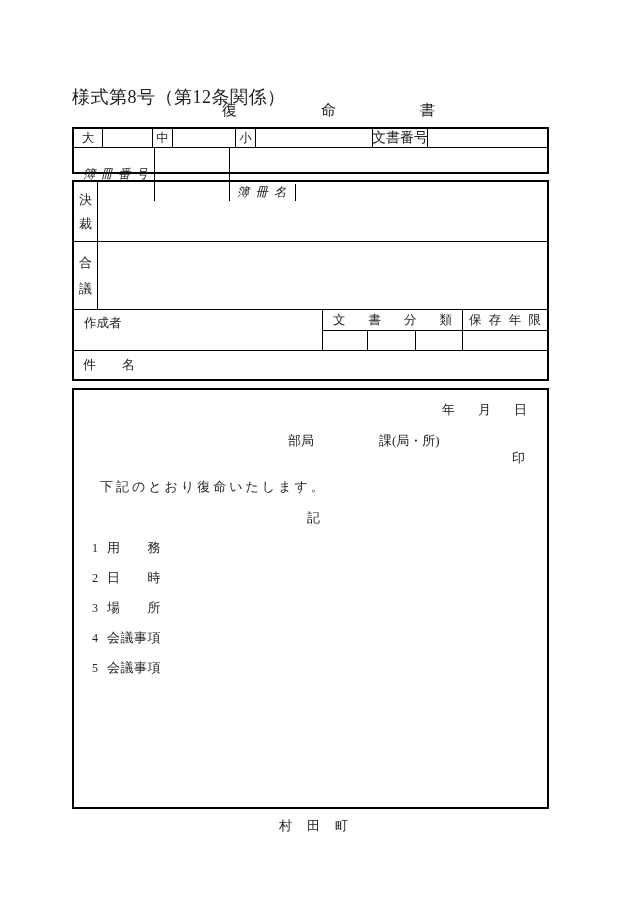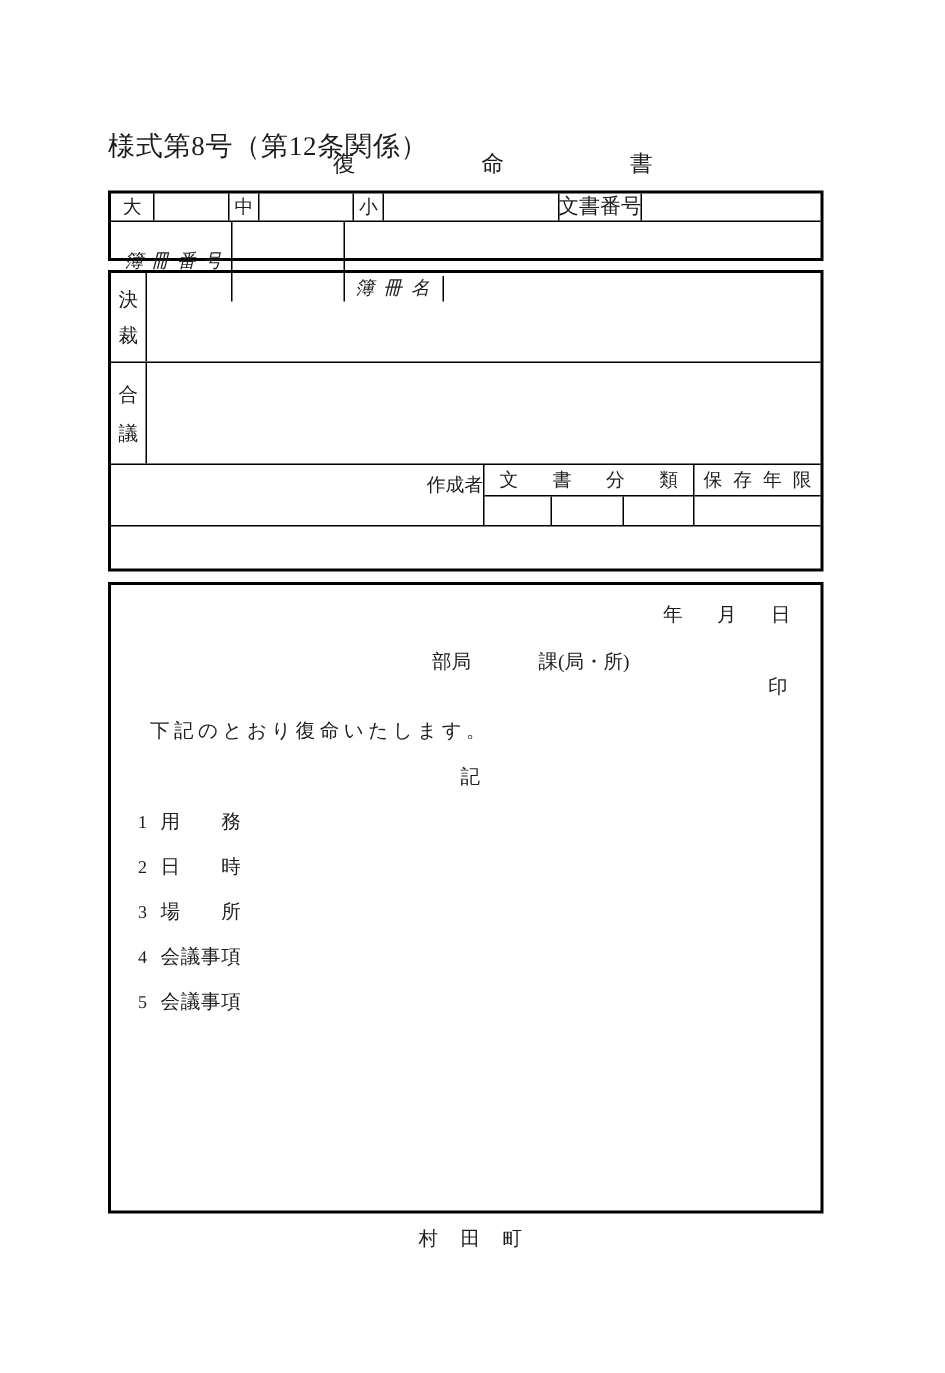--- a/index.html
+++ b/index.html
@@ -87,21 +87,20 @@
     justify-content: space-evenly;
     align-items: center;
     font-size: 13px;
     line-height: 1;
   }
   .author-cell {
     width: 249px;
     border-right: 0.9px solid #000;
     font-size: 12.5px;
     padding: 5px 0 0 10px;
-    text-align: right;
   }
   .class-col {
     width: 140px;
     border-right: 0.9px solid #000;
     display: flex;
     flex-direction: column;
   }
   .retention-col { flex: 1; display: flex; flex-direction: column; }
   .spread-header {
     height: 21px;
@@ -129,21 +128,21 @@
 
   
   .main-box {
     position: absolute;
     left: 72px; top: 388px;
     width: 477px; height: 421px;
     border: 2px solid #000;
   }
   .main-box .abs { position: absolute; font-size: 13px; line-height: 1; white-space: nowrap; }
   .date-row  { left: 368px; top: 13px; display: flex; gap: 23px; }
-  .dept-row  { left: 214px; top: 44px; display: flex; gap: 45px; }
+  .dept-row  { left: 214px; top: 44px; display: flex; gap: 65px; }
   .seal      { left: 438px; top: 61px; }
   .statement { left: 26px;  top: 90px; letter-spacing: 3px; }
   .ki-head   { left: 233px; top: 121px; }
   .item-list {
     position: absolute;
     left: 18px; top: 143px;
     list-style: none;
   }
   .item-list li {
     height: 30px;
@@ -233,20 +232,23 @@
         <div class="spread-header">
           <span>保</span>
           <span>存</span>
           <span>年</span>
           <span>限</span>
         </div>
         <div class="retention-sub"></div>
       </div>
     </div>
 
+    <div class="ap-row row-subject">
+      <div class="subject-cell">件　　名</div>
+    </div>
 
   </div>
 
   <div class="main-box">
 
     <div class="abs date-row">
       <span>年</span>
       <span>月</span>
       <span>日</span>
     </div>

